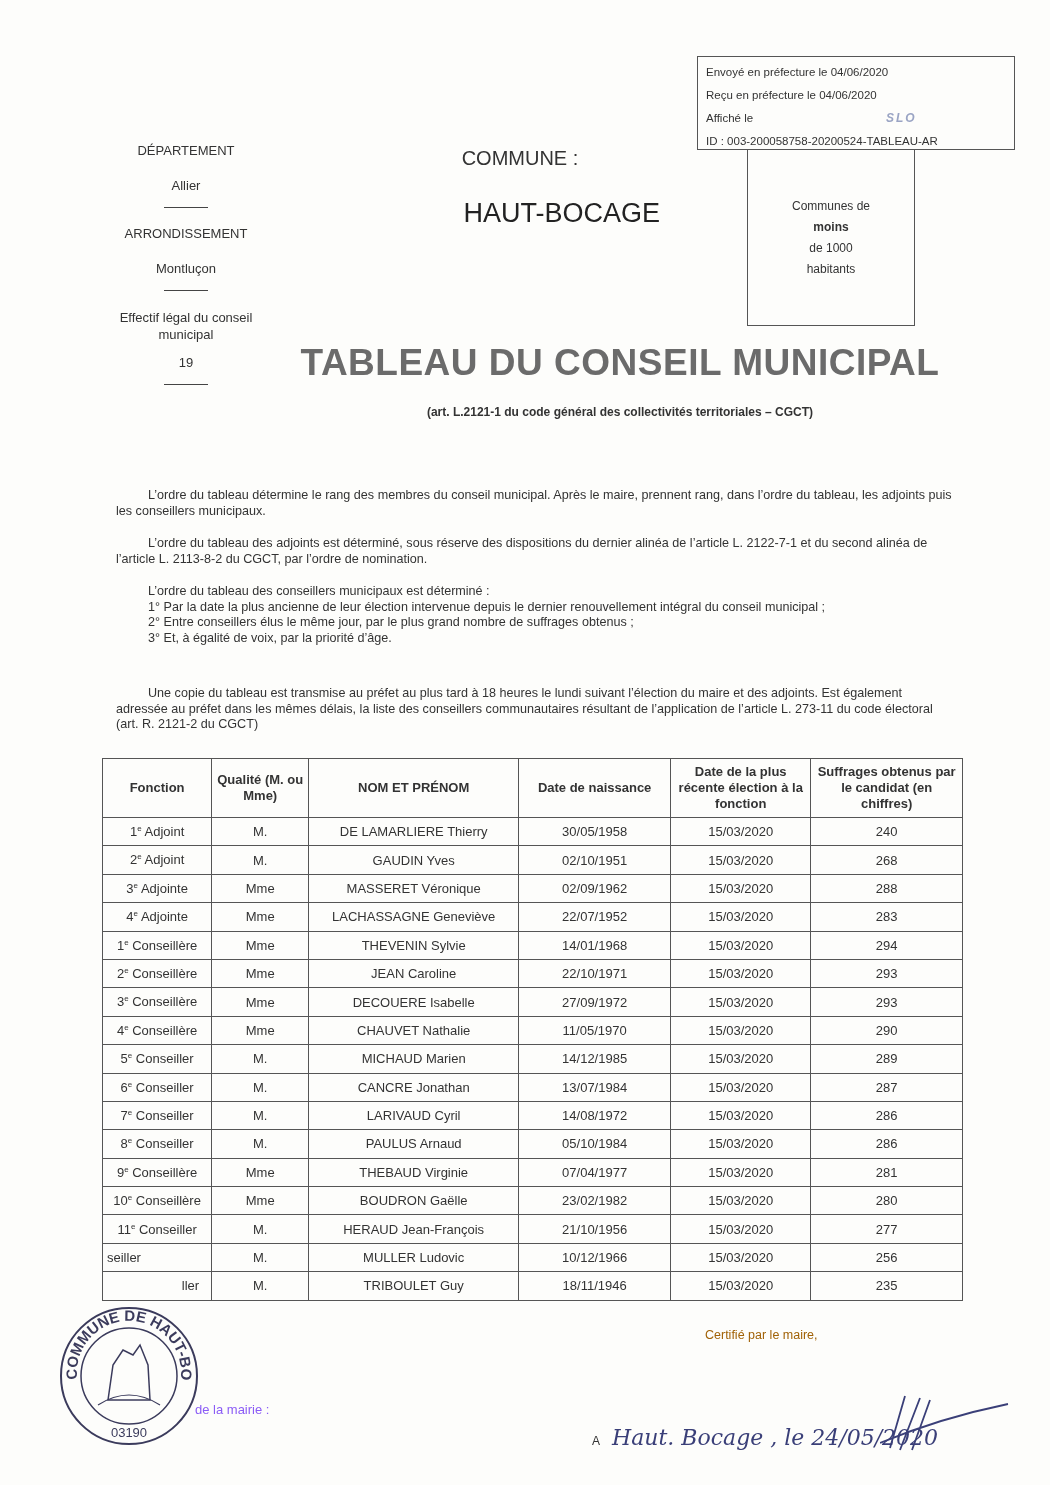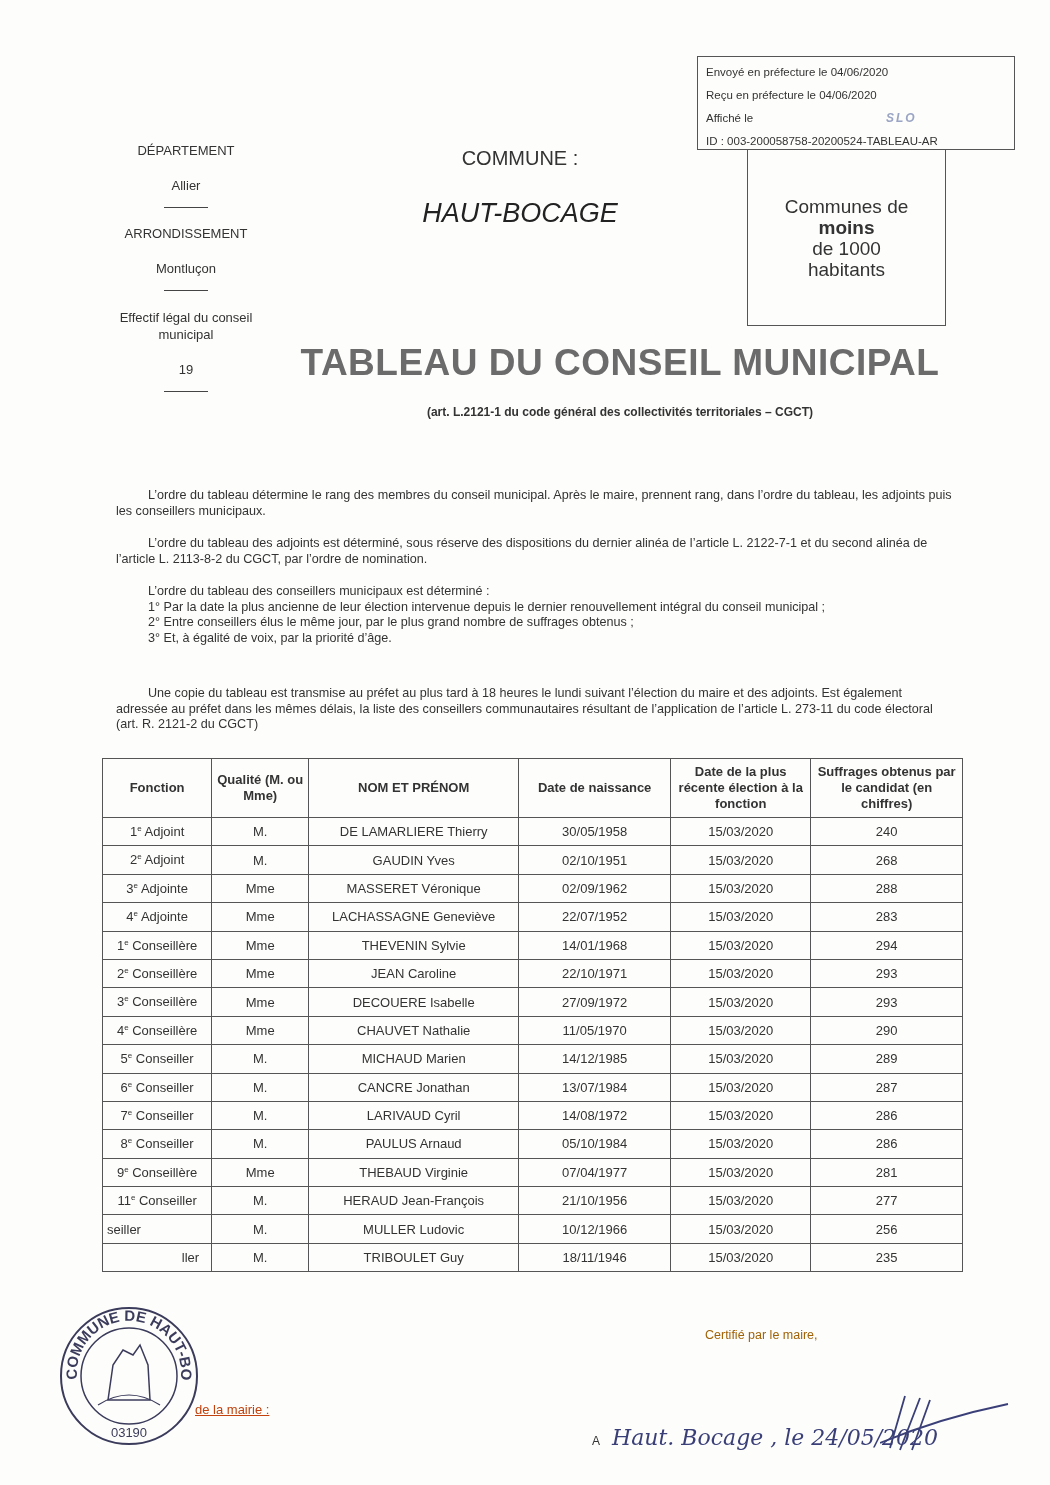--- a/index.html
+++ b/index.html
@@ -11,53 +11,53 @@
   .abs { position: absolute; }
   
   .transmission-box {
     left: 697px; top: 56px; width: 318px; height: 94px;
     border: 1.5px solid #555; box-sizing: border-box; padding: 4px 8px;
     font-size: 11.5px; line-height: 23px; color: #333;
   }
   .transmission-box .row { white-space: nowrap; position: relative; }
   .slo-mark { position: absolute; left: 172px; top: 0; color: #9aa4c4; font-style: italic; font-weight: bold; letter-spacing: 2px; font-size: 12px; margin-left: 8px; }
   .communes-box {
-    left: 747px; top: 150px; width: 199px; height: 176px;
+    left: 747px; top: 150px; width: 168px; height: 176px;
     border: 1.5px solid #555; border-top: none; box-sizing: border-box;
-    text-align: center; font-size: 19px; line-height: 21px; padding-top: 46px; color: #333;
+    text-align: center; font-size: 12px; line-height: 21px; padding-top: 46px; color: #333;
   }
   .communes-box .bold { font-weight: bold; }
   
   .left-col { left: 100px; top: 143px; width: 172px; text-align: center; font-size: 13px; color: #333; }
   .left-col .item { margin-bottom: 20px; }
   .left-col .sep { width: 44px; height: 1px; background: #444; margin: -6px auto 18px auto; }
-  .left-col .multiline { line-height: 17px; margin-bottom: 19px; }
+  .left-col .multiline { line-height: 17px; margin-bottom: 12px; }
   
   .commune-label { left: 380px; top: 147px; width: 280px; text-align: center; font-size: 20px; color: #333; }
-  .commune-name { left: 380px; top: 198px; width: 280px; text-align: center; font-size: 27px; color: #222; font-style: italic; }
+  .commune-name { left: 380px; top: 198px; width: 280px; text-align: right; font-size: 27px; color: #222; }
   .main-title { left: 270px; top: 342px; width: 700px; text-align: center; font-size: 37px; font-weight: bold; color: #6b6b6b; letter-spacing: 0.5px; }
   .subtitle { left: 270px; top: 405px; width: 700px; text-align: center; font-size: 12px; font-weight: bold; color: #333; }
   
   .para { left: 116px; width: 840px; font-size: 12.6px; line-height: 15.5px; color: #333; }
   .para .indent { display: inline-block; width: 32px; }
   .list-line { padding-left: 32px; }
   
   table.council {
     position: absolute; left: 102px; top: 758px; width: 861px;
     border-collapse: collapse; font-size: 13px; color: #333;
   }
   table.council th, table.council td {
     border: 1.3px solid #555; text-align: center; vertical-align: middle; padding: 0 4px;
   }
   table.council th { font-weight: bold; height: 58px; font-size: 13px; line-height: 16px; }
   table.council td { height: 27.4px; }
   sup { font-size: 8px; }
   
   .seal { left: 58px; top: 1305px; width: 142px; height: 142px; }
-  .footer-cachet { left: 195px; top: 1402px; font-size: 13px; color: #c2410c; text-decoration: underline; }
+  .footer-cachet { left: 195px; top: 1402px; font-size: 13px; color: #8b5cf6; }
   .footer-cert { left: 705px; top: 1328px; font-size: 12.5px; color: #a16207; }
   .footer-place { left: 592px; top: 1425px; font-size: 22px; color: #3a3f78; font-family: "DejaVu Serif", serif; font-style: italic; }
   .footer-place .a { font-size: 12px; font-style: normal; color: #333; font-family: "Liberation Sans", sans-serif; margin-right: 12px; }
   .signature { left: 880px; top: 1388px; width: 130px; height: 70px; }
 </style>
 </head>
 <body>
 
 <div class="abs transmission-box">
   <div class="row">Envoyé en préfecture le 04/06/2020</div>
@@ -217,20 +217,28 @@
         <td>15/03/2020</td>
         <td>286</td>
       </tr>
       <tr>
         <td><span>9</span><sup>e</sup><span style="white-space: pre;"> Conseillère</span></td>
         <td>Mme</td>
         <td>THEBAUD Virginie</td>
         <td>07/04/1977</td>
         <td>15/03/2020</td>
         <td>281</td>
+      </tr>
+      <tr>
+        <td><span>10</span><sup>e</sup><span style="white-space: pre;"> Conseillère</span></td>
+        <td>Mme</td>
+        <td>BOUDRON Gaëlle</td>
+        <td>23/02/1982</td>
+        <td>15/03/2020</td>
+        <td>280</td>
       </tr>
       <tr>
         <td><span>11</span><sup>e</sup><span style="white-space: pre;"> Conseiller</span></td>
         <td>M.</td>
         <td>HERAUD Jean-François</td>
         <td>21/10/1956</td>
         <td>15/03/2020</td>
         <td>277</td>
       </tr>
       <tr>

